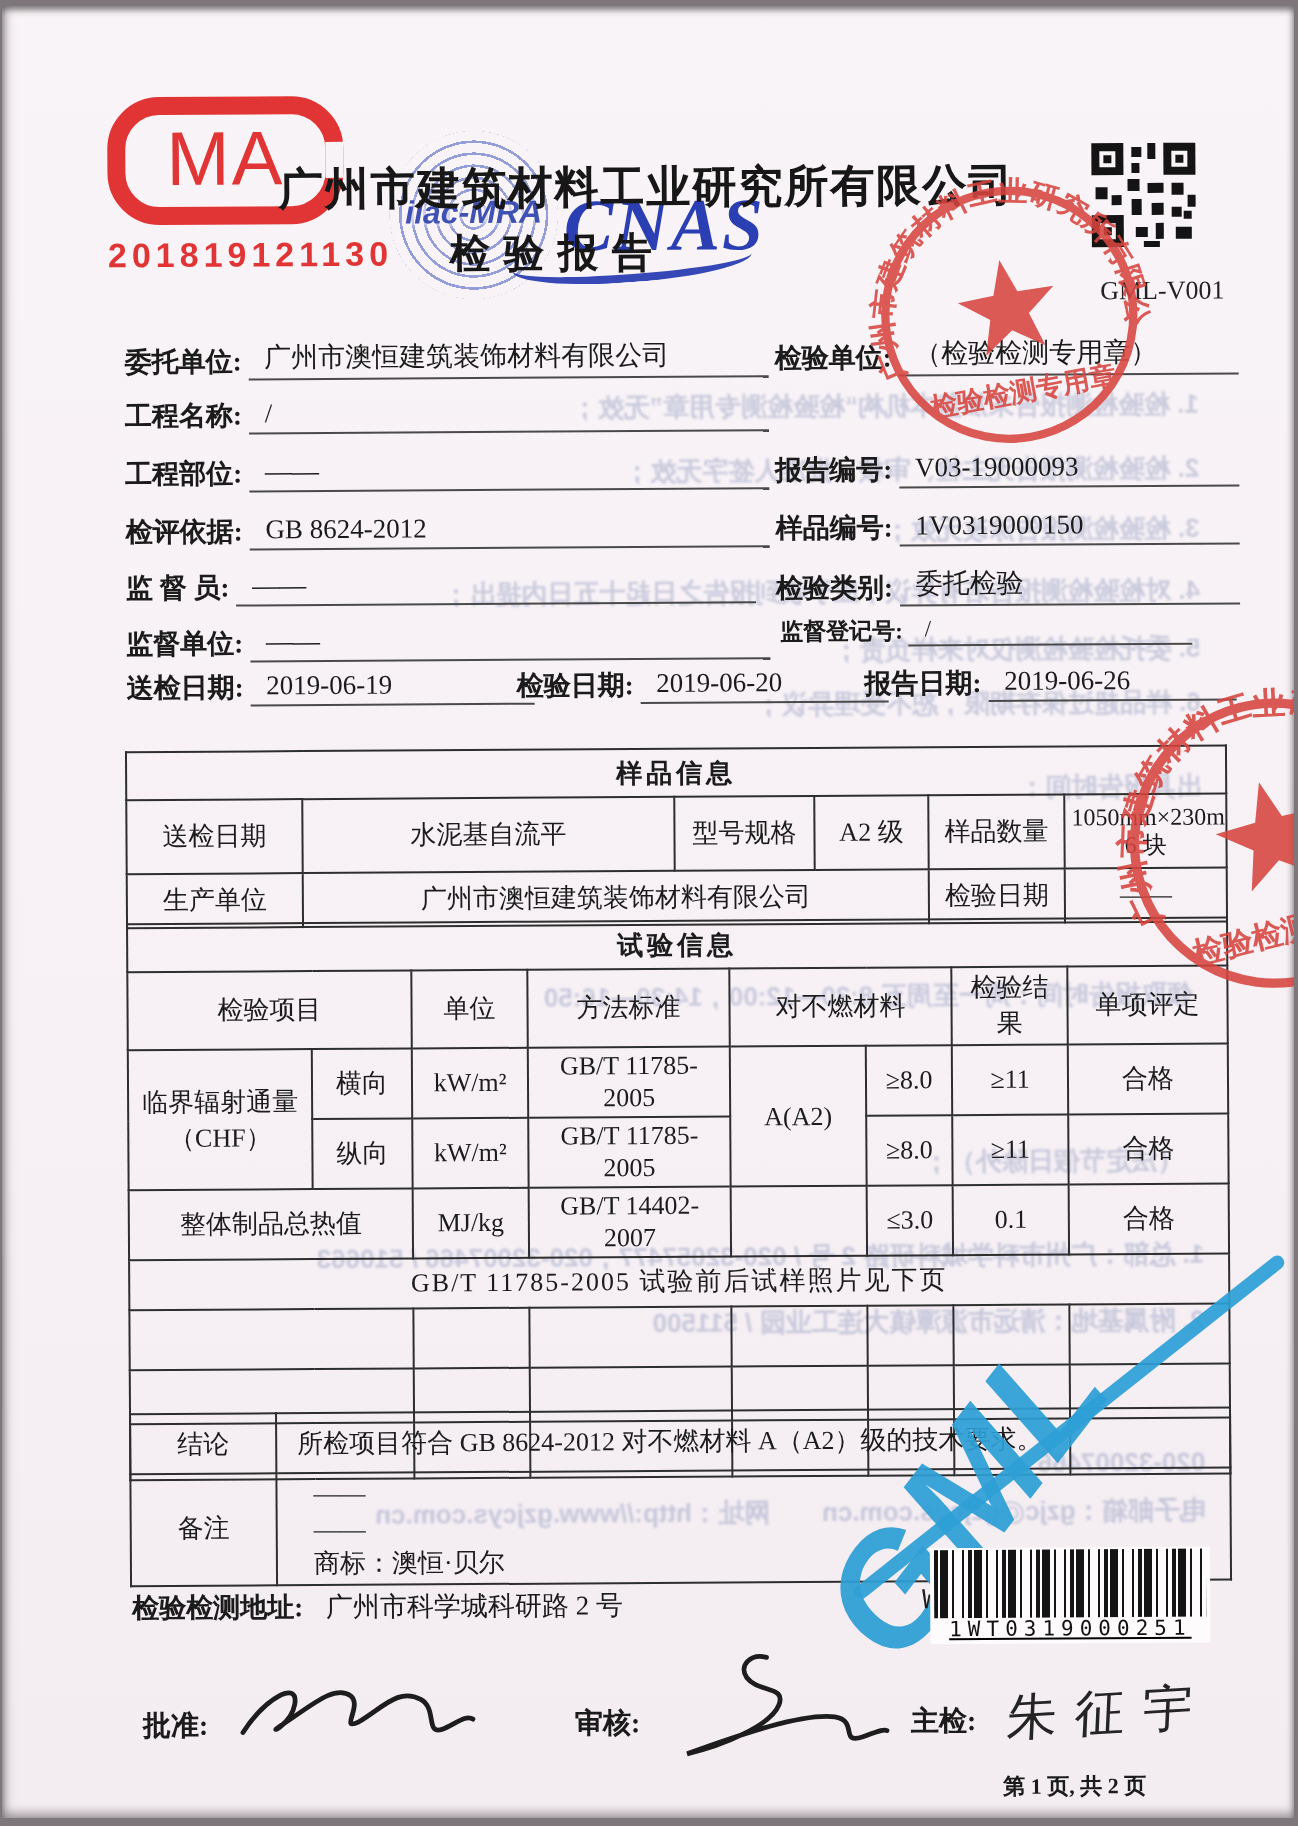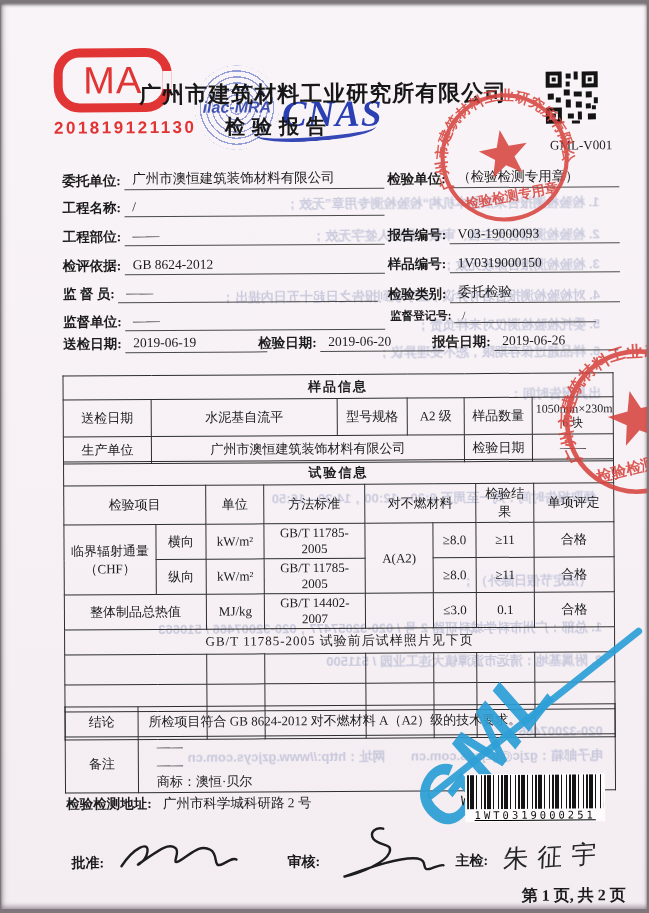--- a/index.html
+++ b/index.html
@@ -84,21 +84,21 @@
   .addr .lab{font-weight:bold;}
   .room{position:absolute;left:458px;top:791px;z-index:5;font-size:13px;font-family:"DejaVu Sans Mono",monospace;color:#1b1b1b;}
   .barcode{position:absolute;left:462px;top:772px;width:140px;height:48px;background:#fdfbfc;z-index:5;text-align:center;text-decoration:underline;}
   .bars{width:136px;height:34px;margin:1px auto 0;
         background:repeating-linear-gradient(90deg,#141414 0 2px,transparent 2px 3px,#141414 3px 7px,transparent 7px 9px,#141414 9px 10px,transparent 10px 14px,#141414 14px 15px,transparent 15px 17px);}
   .bar-num{font-family:"DejaVu Sans Mono",monospace;font-size:10.5px;letter-spacing:3px;color:#111;}
   .sigrow{position:absolute;z-index:5;font-size:14px;font-weight:bold;color:#1b1b1b;}
   .sig-svg{position:absolute;z-index:5;}
   .chief-name{position:absolute;left:500px;top:838px;z-index:5;font-size:25px;color:#242424;
               transform:rotate(-3deg) skewX(-6deg);letter-spacing:9px;font-family:"DejaVu Sans",sans-serif;}
-  .pageinfo{position:absolute;left:498px;top:884px;z-index:5;font-size:16px;font-weight:bold;color:#1b1b1b;margin-left:20px;}
+  .pageinfo{position:absolute;left:498px;top:884px;z-index:5;font-size:11px;font-weight:bold;color:#1b1b1b;}
 </style>
 </head>
 <body>
 
 <div class="page">
 <div class="rot">
 
   <div class="ghost g0">1. 检验检测报告未加盖本机构“检验检测专用章”无效；</div>
   <div class="ghost g1">2. 检验检测报告无主检、审核、批准人签字无效；</div>
   <div class="ghost g2">3. 检验检测报告涂改无效；</div>

